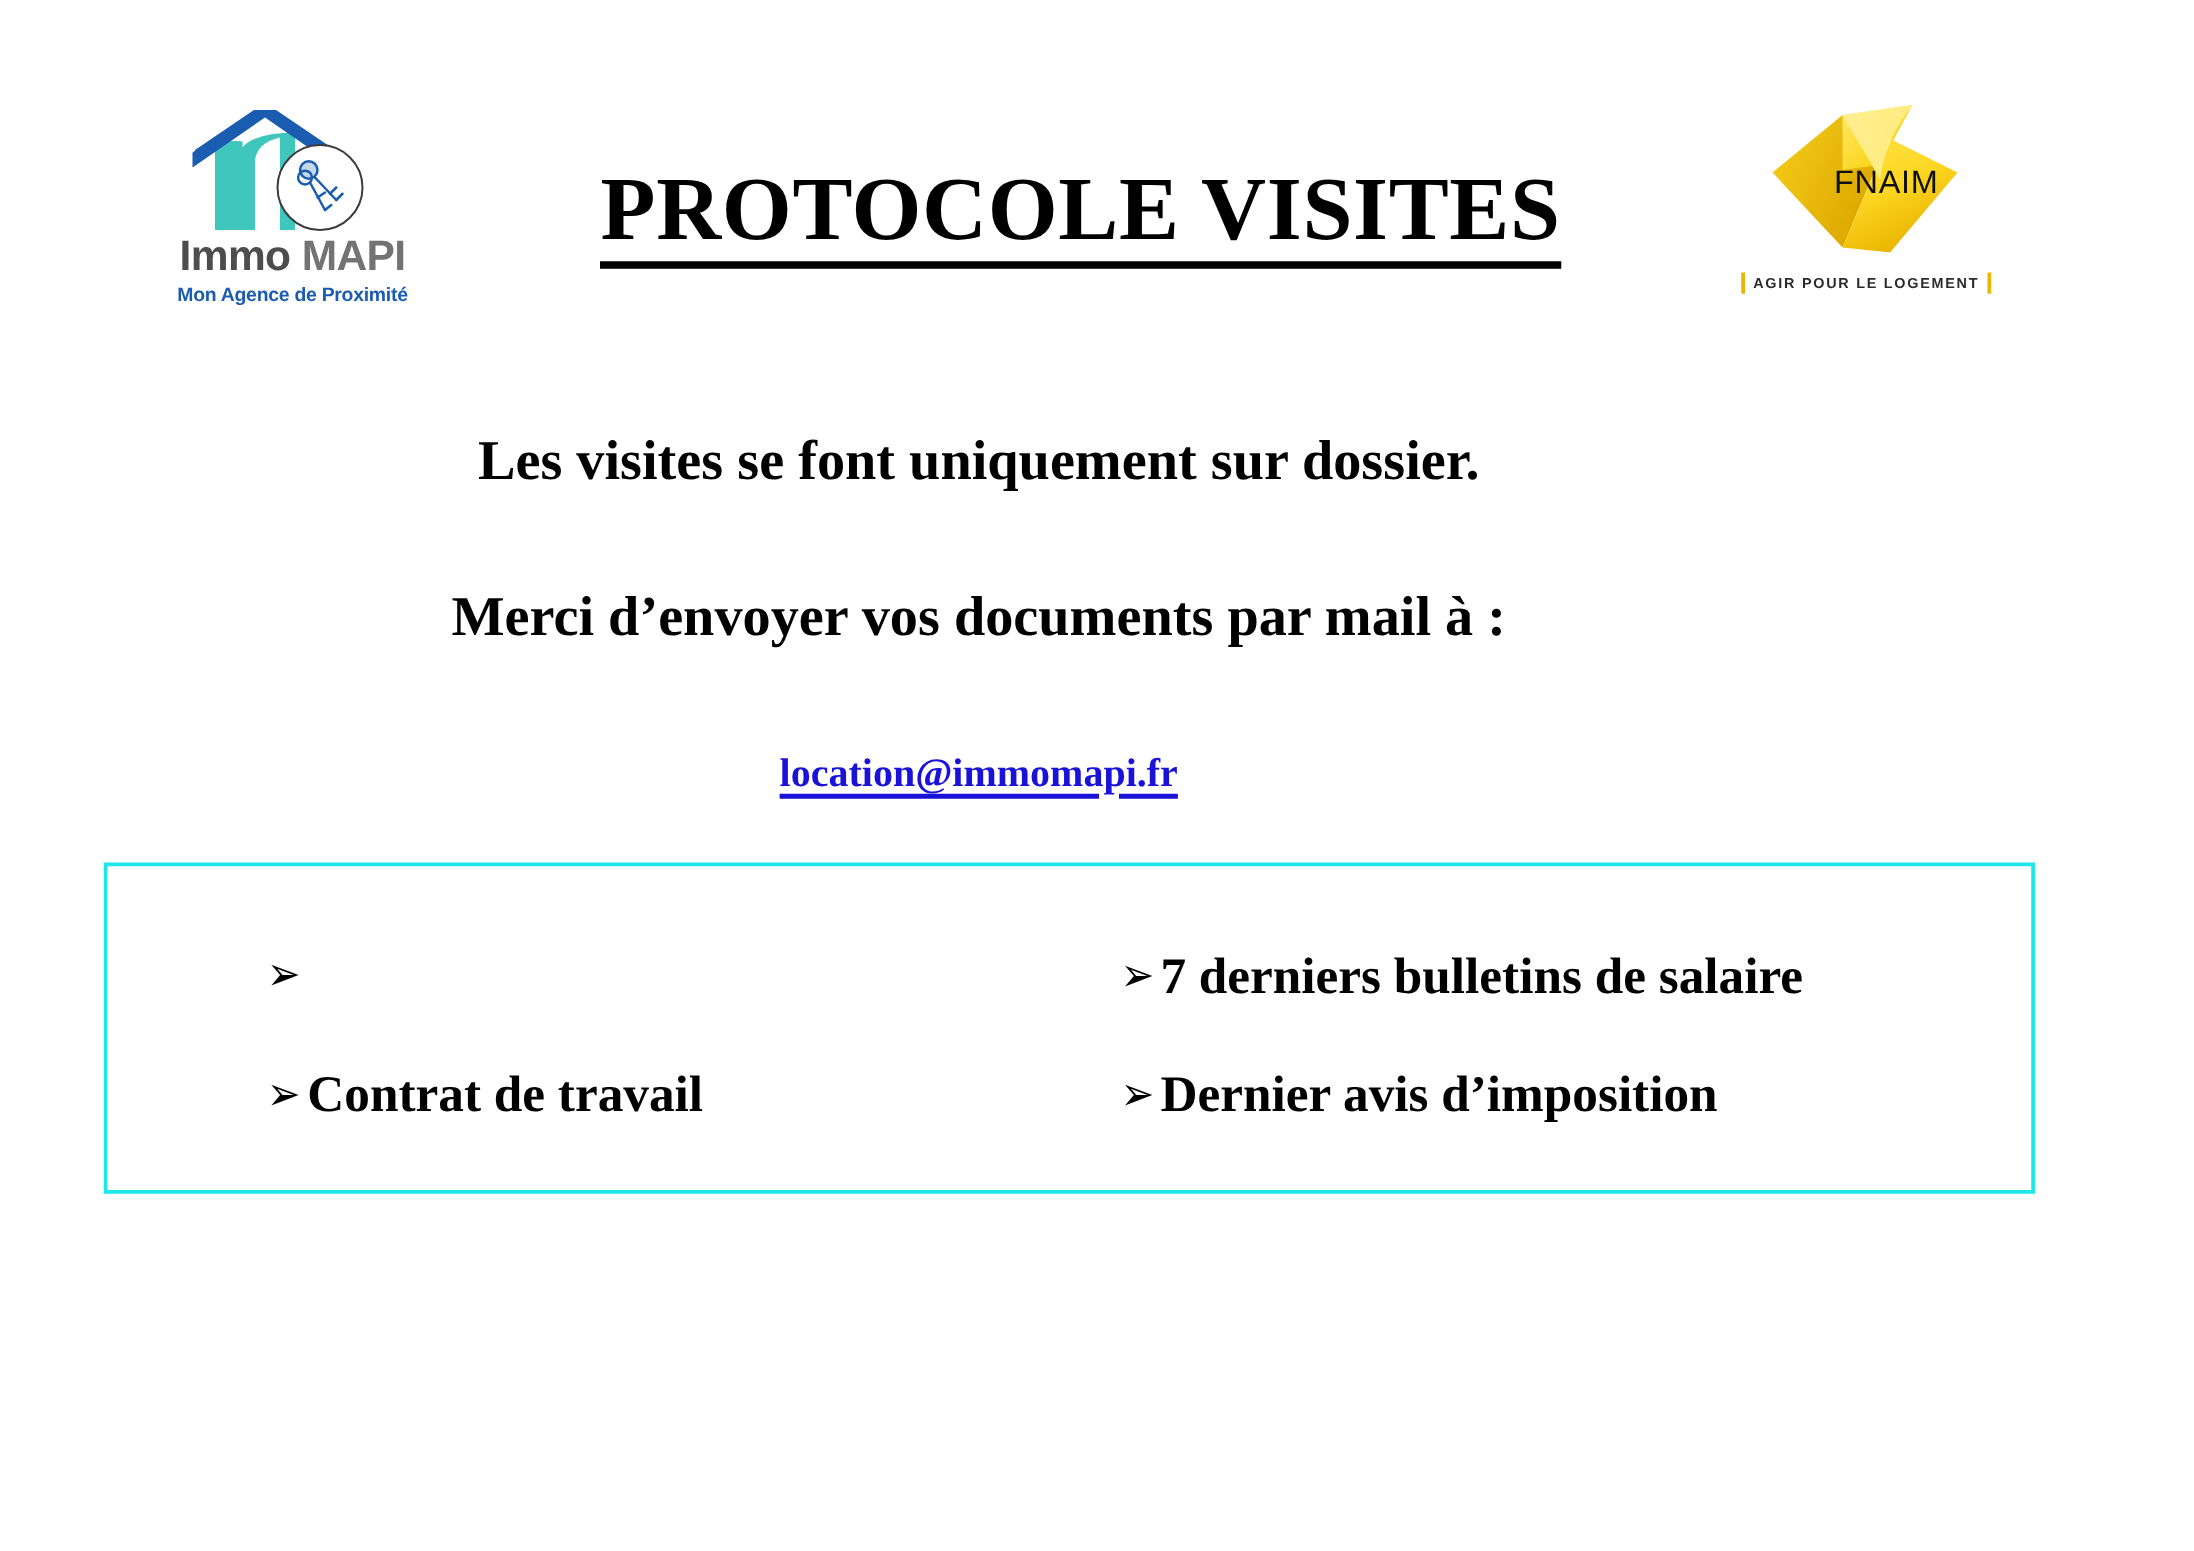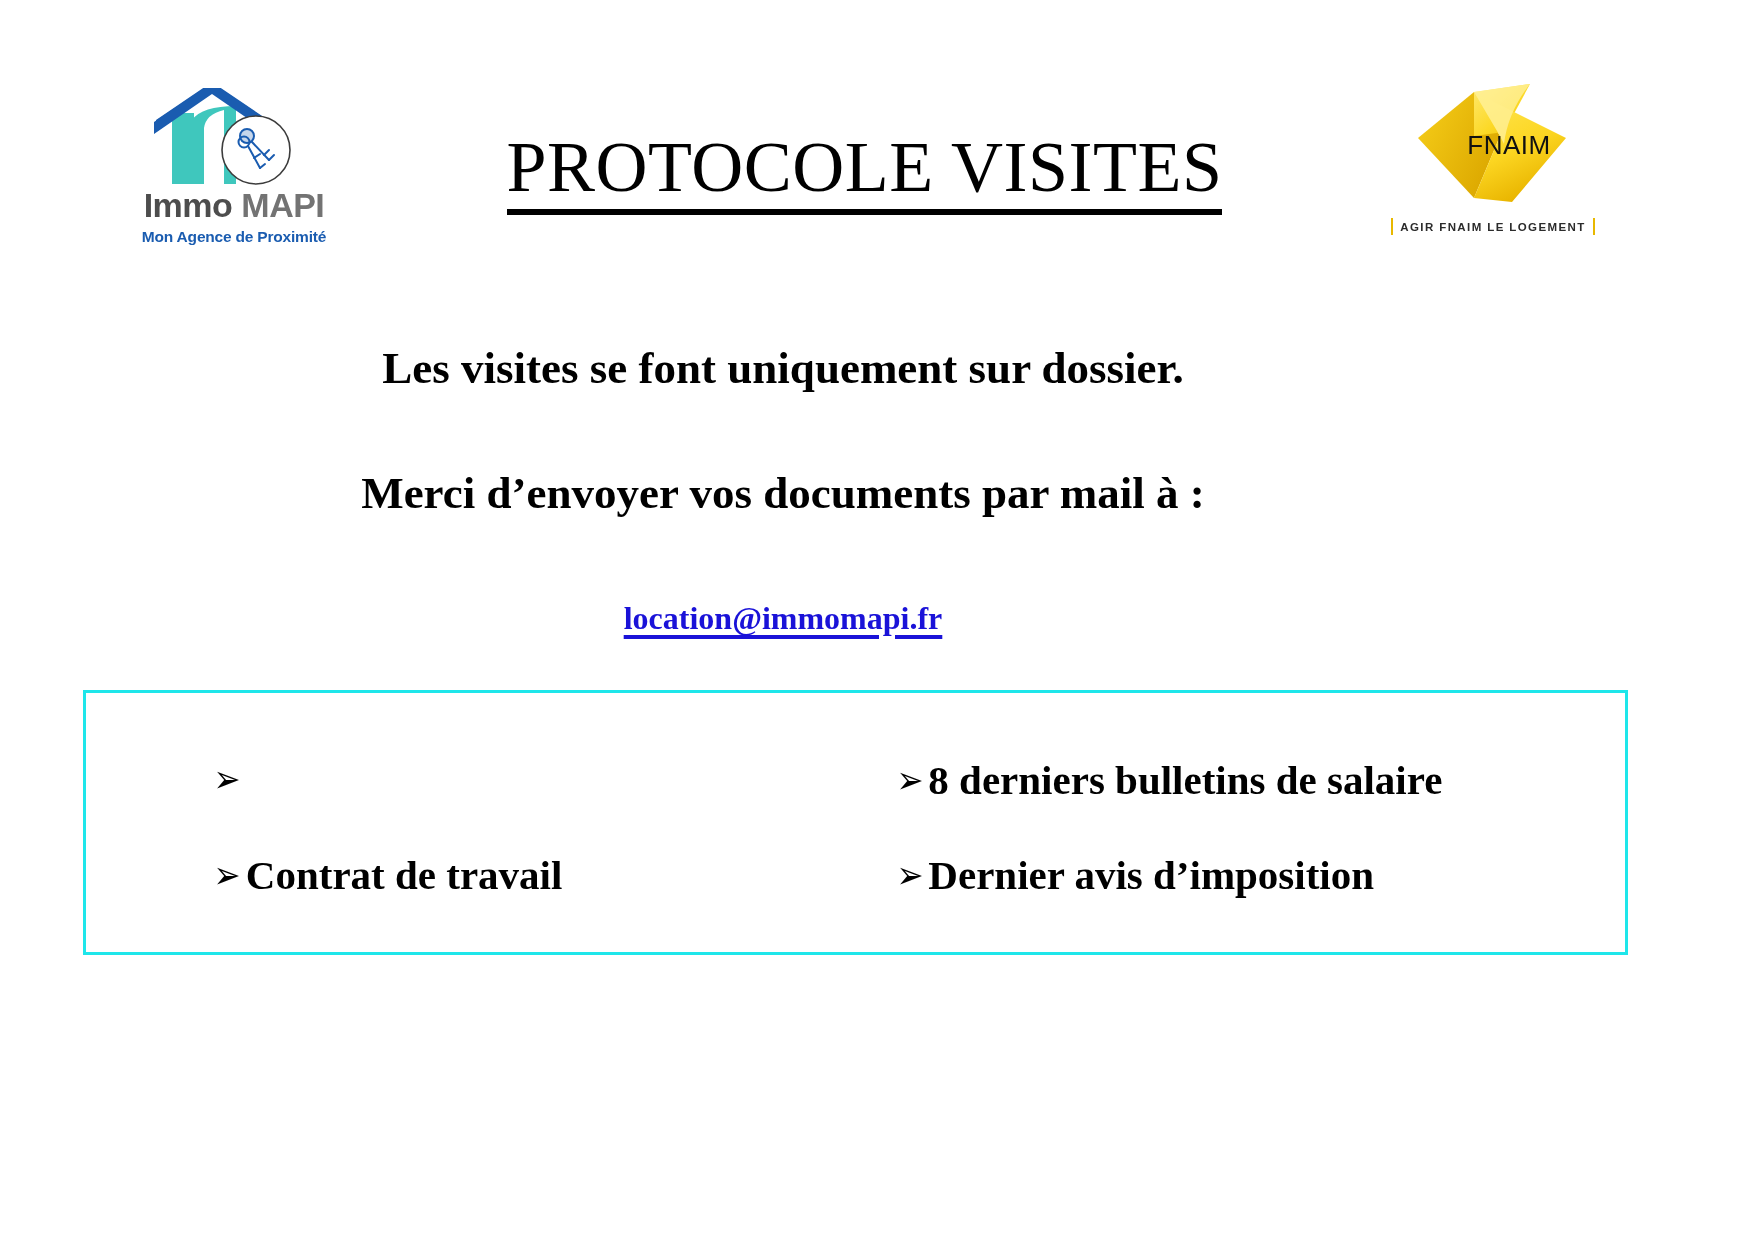--- a/index.html
+++ b/index.html
@@ -131,21 +131,21 @@
   }
 
   
   .page-title {
     position: absolute;
     left: 0;
     top: 130px;
     width: 1729px;
     text-align: center;
     font-family: "Liberation Serif", "DejaVu Serif", serif;
-    font-weight: normal;
+    font-weight: bold;
     font-size: 72px;
     color: #000000;
     letter-spacing: 0.5px;
     line-height: 1.05;
   }
   .page-title span {
     border-bottom: 6px solid #000000;
     padding-bottom: 2px;
   }
 
@@ -281,21 +281,21 @@
 
       <path d="M62 14 L118 6 L92 54 L62 58 Z" fill="url(#gTop)"></path>
 
       <path d="M62 14 L154 60 L100 124 L62 120 L88 58 Z" fill="url(#gRight)"></path>
 
       <path d="M62 14 L118 6 Q96 34 92 66 L88 58 Z" fill="#fff2a0" opacity="0.75"></path>
     </svg>
     <div class="fnaim-name">FNAIM</div>
     <div class="fnaim-tagline-row">
       <div class="fnaim-bar"></div>
-      <div class="fnaim-tagline">AGIR FNAIM LE LOGEMENT</div>
+      <div class="fnaim-tagline">AGIR POUR LE LOGEMENT</div>
       <div class="fnaim-bar"></div>
     </div>
   </div>
 </div>
 
 <div class="body-block">
   <div class="body-line l1">Les visites se font uniquement sur dossier.</div>
   <div class="body-line l2">Merci d’envoyer vos documents par mail à :</div>
   <div class="body-line email-line">
     <a class="email-link" href="#">location@immomapi.fr</a>
@@ -304,21 +304,21 @@
 
 <div class="docs-box">
   <div class="docs-grid">
 
     <div class="doc-item col-a">
       <span class="bullet-arrow">➢</span>
     </div>
 
     <div class="doc-item col-b">
       <span class="bullet-arrow">➢</span>
-      <span>8 derniers bulletins de salaire</span>
+      <span>7 derniers bulletins de salaire</span>
     </div>
 
     <div class="doc-item col-a">
       <span class="bullet-arrow">➢</span>
       <span>Contrat de travail</span>
     </div>
 
     <div class="doc-item col-b">
       <span class="bullet-arrow">➢</span>
       <span>Dernier avis d’imposition</span>

